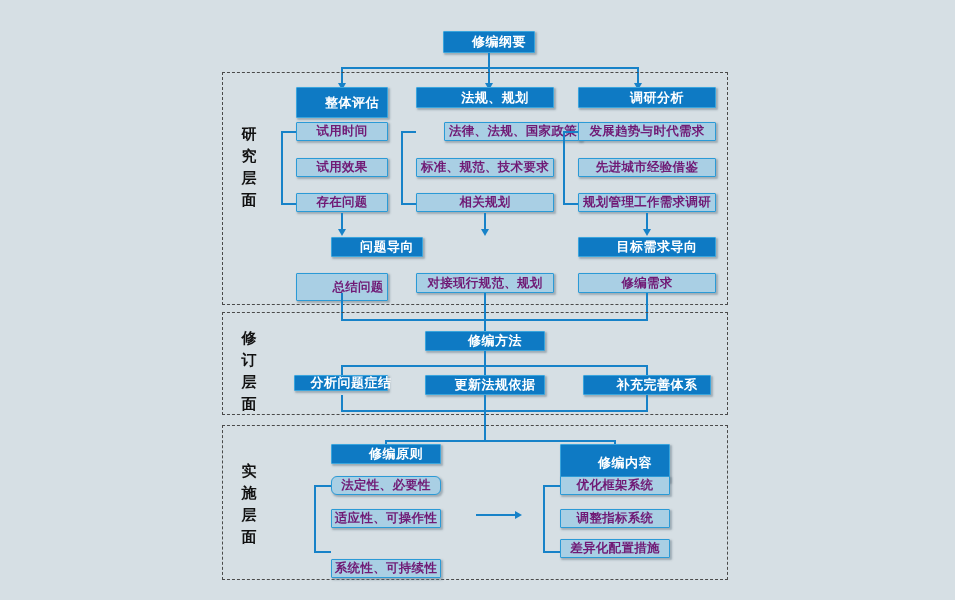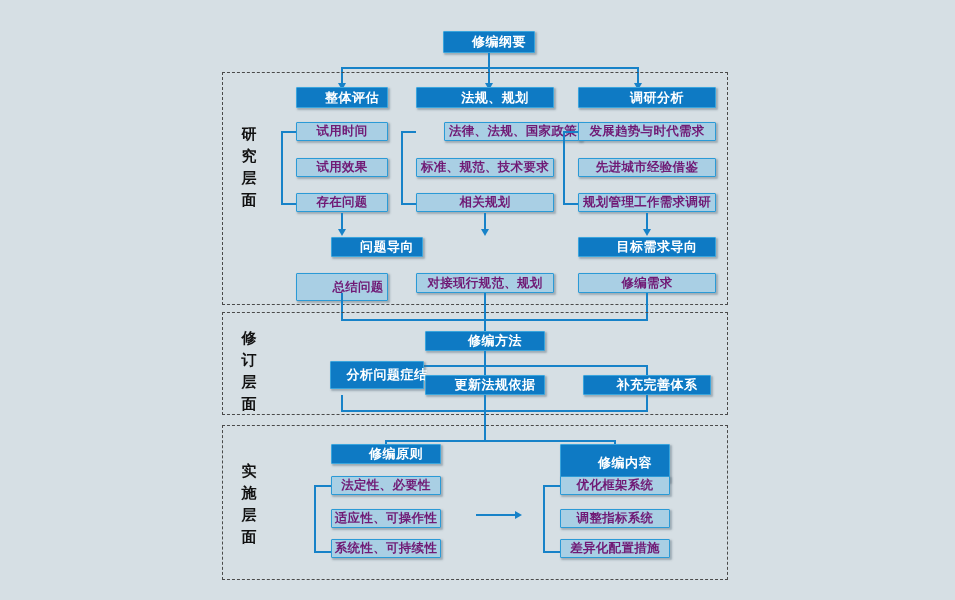--- a/index.html
+++ b/index.html
@@ -91,21 +91,21 @@
   <div class="arrowhead" style="left:633.5px;top:83px;"></div>
 
   <div class="layer" style="left:222px;top:72px;width:506px;height:233px;"></div>
   <div class="layer-label" style="left:236px;top:123px;">
     <span>研</span>
     <span>究</span>
     <span>层</span>
     <span>面</span>
   </div>
 
-  <div class="node dark" style="left:296px;top:87px;width:92px;height:21px;text-align:right;">整体评估</div>
+  <div class="node dark" style="left:296px;top:87px;width:92px;height:31px;text-align:right;">整体评估</div>
   <div class="brk" style="left:281px;top:131px;width:15px;height:74px;"></div>
   <div class="node light" style="left:296px;top:122px;width:92px;height:19px;">试用时间</div>
   <div class="node light" style="left:296px;top:158px;width:92px;height:19px;">试用效果</div>
   <div class="node light" style="left:296px;top:193px;width:92px;height:19px;">存在问题</div>
   <div class="ln lnv" style="left:341px;top:213px;height:17px;"></div>
   <div class="arrowhead" style="left:337.5px;top:229px;"></div>
   <div class="node dark" style="left:296px;top:237px;width:92px;height:20px;margin-left:35px;">问题导向</div>
   <div class="node light" style="left:296px;top:273px;width:92px;height:28px;padding-left:32px;">总结问题</div>
 
   <div class="node dark" style="left:416px;top:87px;width:138px;height:21px;">法规、规划</div>
@@ -142,21 +142,21 @@
   </div>
 
   <div class="node dark" style="left:425px;top:331px;width:120px;height:20px;">修编方法</div>
 
   <div class="ln lnv" style="left:484px;top:351px;height:14px;"></div>
   <div class="ln lnh" style="left:341px;top:365px;width:307px;"></div>
   <div class="ln lnv" style="left:341px;top:365px;height:12px;"></div>
   <div class="ln lnv" style="left:484px;top:365px;height:12px;"></div>
   <div class="ln lnv" style="left:646px;top:365px;height:12px;"></div>
 
-  <div class="node dark" style="left:294px;top:361px;width:94px;height:28px;margin-left:36px;">分析问题症结</div>
+  <div class="node dark" style="left:294px;top:375px;width:94px;height:16px;">分析问题症结</div>
   <div class="node dark" style="left:425px;top:375px;width:120px;height:20px;">更新法规依据</div>
   <div class="node dark" style="left:583px;top:375px;width:128px;height:20px;">补充完善体系</div>
 
   <div class="ln lnv" style="left:341px;top:395px;height:15px;"></div>
   <div class="ln lnv" style="left:484px;top:395px;height:45px;"></div>
   <div class="ln lnv" style="left:646px;top:395px;height:15px;"></div>
   <div class="ln lnh" style="left:341px;top:410px;width:307px;"></div>
 
   <div class="layer" style="left:222px;top:425px;width:506px;height:155px;"></div>
   <div class="layer-label" style="left:236px;top:460px;">
@@ -165,23 +165,23 @@
     <span>层</span>
     <span>面</span>
   </div>
 
   <div class="ln lnh" style="left:385px;top:440px;width:231px;"></div>
   <div class="ln lnv" style="left:385px;top:440px;height:10px;"></div>
   <div class="ln lnv" style="left:614px;top:440px;height:10px;"></div>
 
   <div class="node dark" style="left:331px;top:444px;width:110px;height:20px;">修编原则</div>
   <div class="brk" style="left:314px;top:485px;width:17px;height:68px;"></div>
-  <div class="node light" style="left:331px;top:476px;width:110px;height:19px;">法定性、必要性</div>
+  <div class="node light" style="left:331px;top:476px;width:110px;height:19px;border-radius:6px;">法定性、必要性</div>
   <div class="node light" style="left:331px;top:509px;width:110px;height:19px;">适应性、可操作性</div>
-  <div class="node light" style="left:331px;top:539px;width:110px;height:19px;">系统性、可持续性</div>
+  <div class="node light" style="left:331px;top:559px;width:110px;height:19px;">系统性、可持续性</div>
 
   <div class="ln lnh" style="left:476px;top:514px;width:41px;"></div>
   <div class="arrowright" style="left:515px;top:510.5px;"></div>
 
   <div class="node dark" style="left:560px;top:444px;width:110px;height:38px;">修编内容</div>
   <div class="brk" style="left:543px;top:485px;width:17px;height:68px;"></div>
   <div class="node light" style="left:560px;top:476px;width:110px;height:19px;">优化框架系统</div>
   <div class="node light" style="left:560px;top:509px;width:110px;height:19px;">调整指标系统</div>
   <div class="node light" style="left:560px;top:539px;width:110px;height:19px;">差异化配置措施</div>
 

